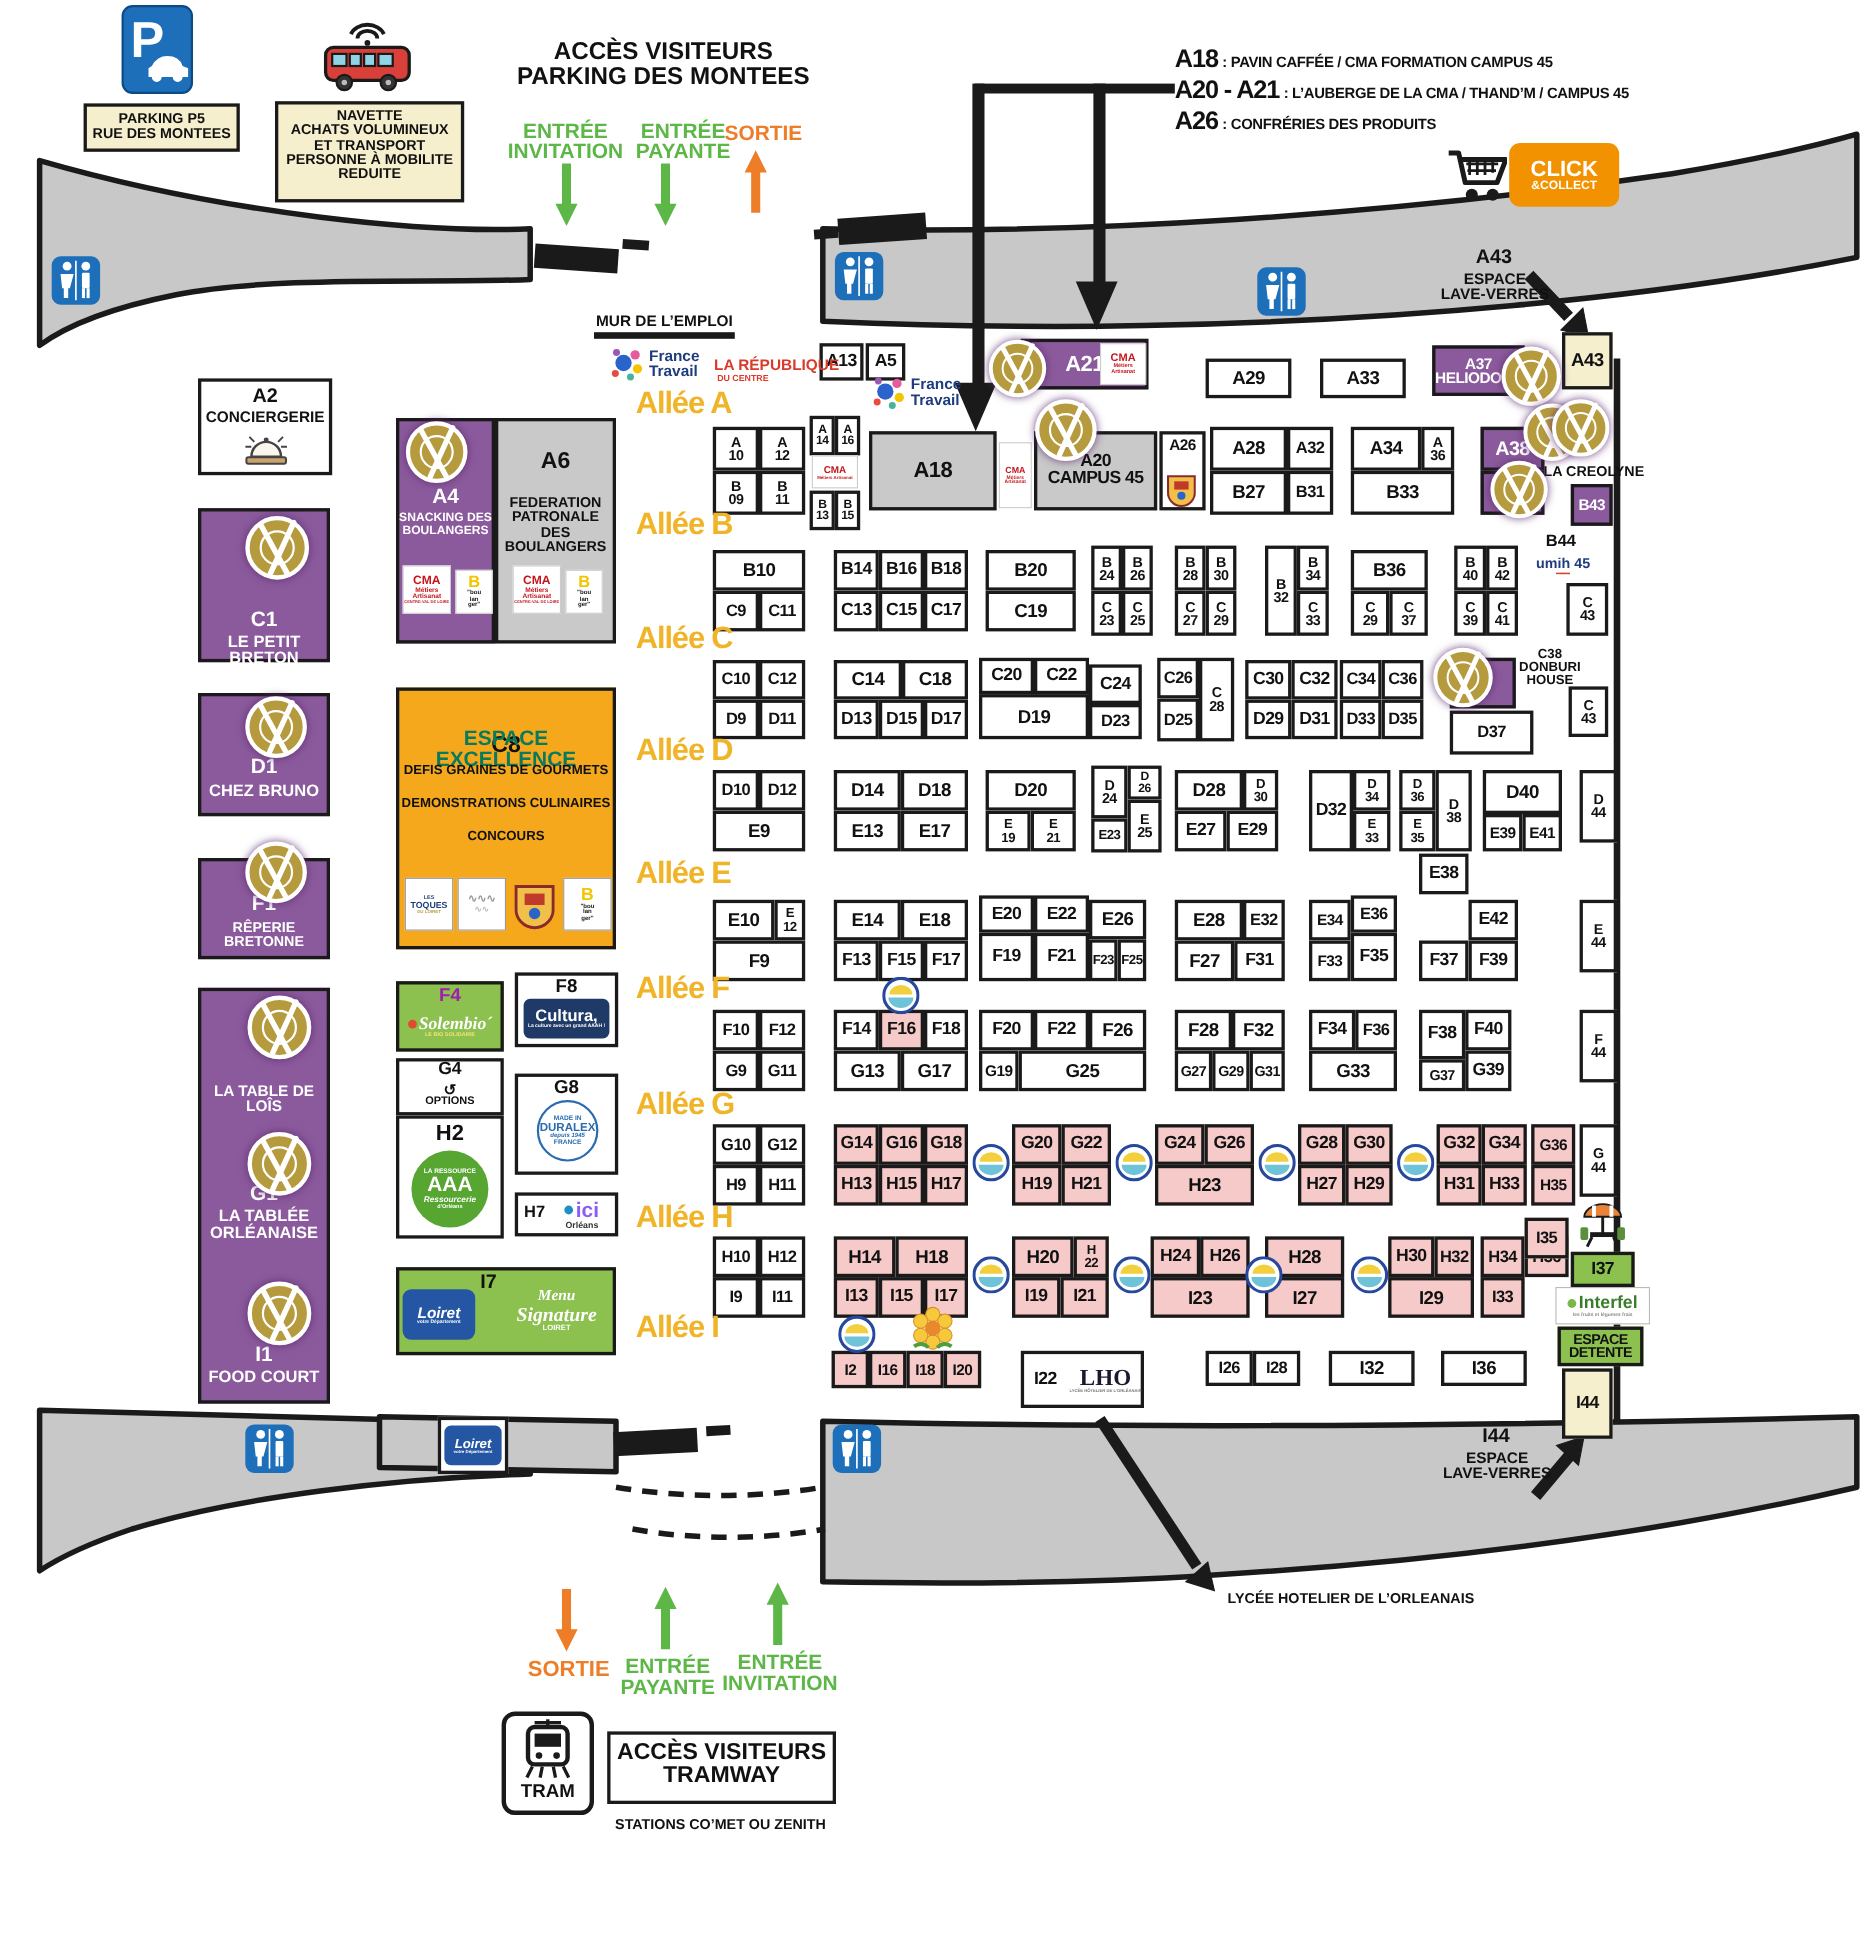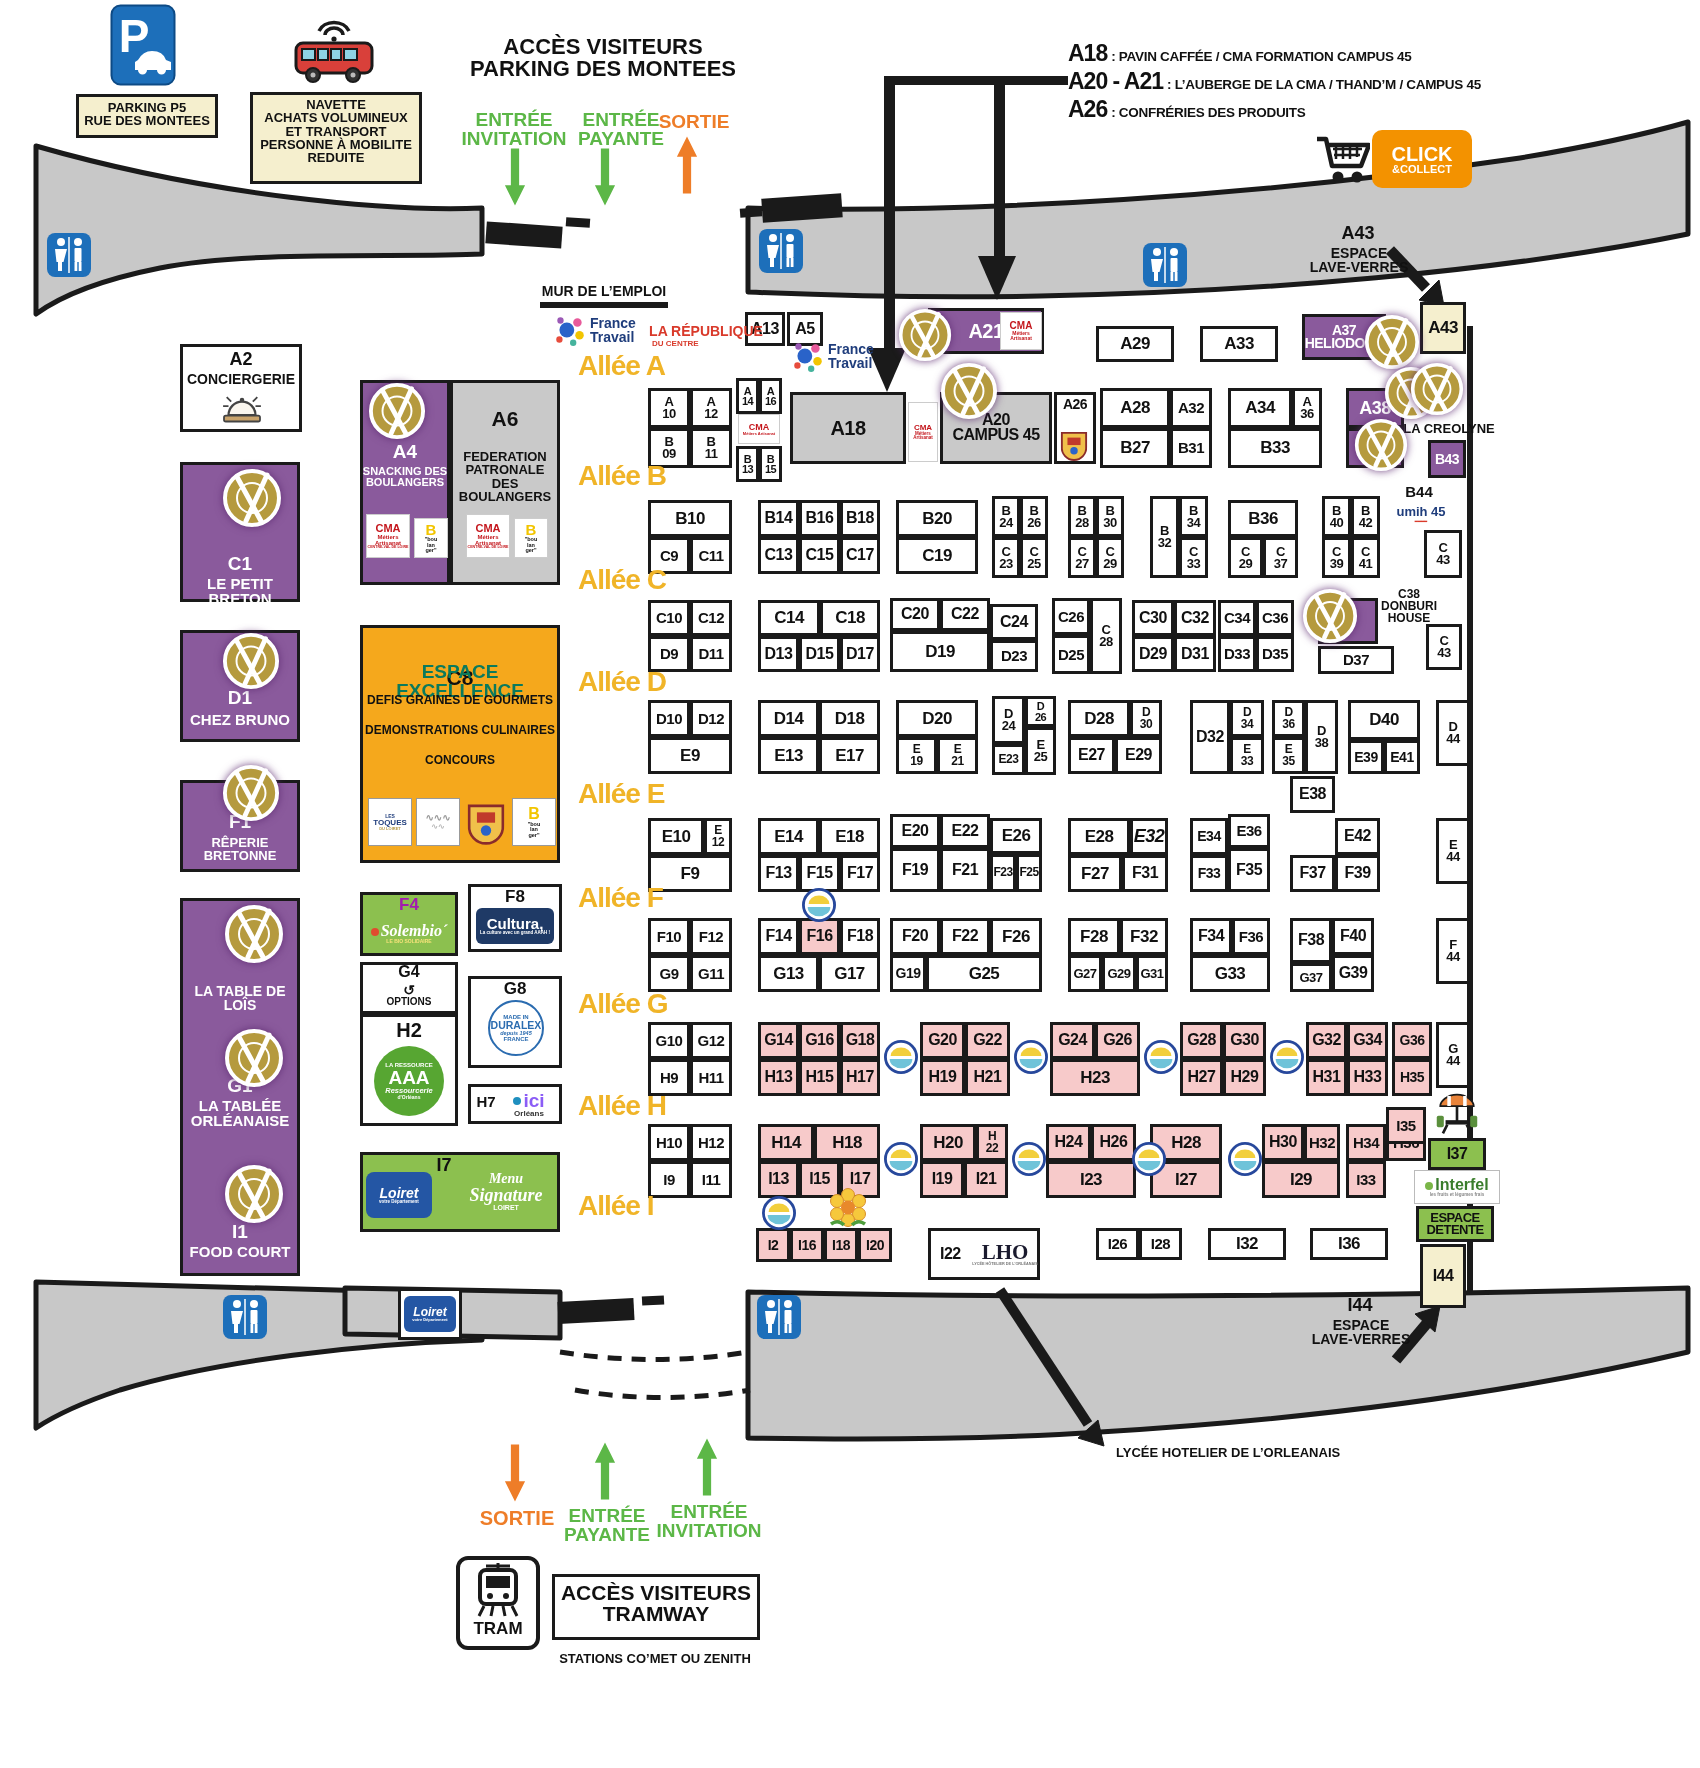--- a/index.html
+++ b/index.html
@@ -209,21 +209,21 @@
 28</div>
     <div class="booth cw" style="left: 1052px; top: 635px; width: 38px; height: 39px; font-size: 15px;">D25</div>
     <div class="booth cw" style="left: 1132px; top: 600px; width: 42px; height: 36px; font-size: 16px;">C30</div>
     <div class="booth cw" style="left: 1174px; top: 600px; width: 42px; height: 36px; font-size: 16px;">C32</div>
     <div class="booth cw" style="left: 1132px; top: 636px; width: 42px; height: 36px; font-size: 16px;">D29</div>
     <div class="booth cw" style="left: 1174px; top: 636px; width: 42px; height: 36px; font-size: 16px;">D31</div>
     <div class="booth cw" style="left: 1218px; top: 600px; width: 38px; height: 36px; font-size: 15px;">C34</div>
     <div class="booth cw" style="left: 1256px; top: 600px; width: 38px; height: 36px; font-size: 15px;">C36</div>
     <div class="booth cw" style="left: 1218px; top: 636px; width: 38px; height: 36px; font-size: 15px;">D33</div>
     <div class="booth cw" style="left: 1256px; top: 636px; width: 38px; height: 36px; font-size: 15px;">D35</div>
-    <div class="booth cw" style="left: 1318px; top: 646px; width: 76px; height: 28px; font-size: 15px;">D37</div>
+    <div class="booth cw" style="left: 1318px; top: 646px; width: 76px; height: 40px; font-size: 15px;">D37</div>
     <div class="booth cw" style="left: 1426px; top: 624px; width: 36px; height: 46px; font-size: 13px;">C
 43</div>
     <div class="booth cw" style="left: 648px; top: 700px; width: 42px; height: 37px; font-size: 15px;">D10</div>
     <div class="booth cw" style="left: 690px; top: 700px; width: 42px; height: 37px; font-size: 15px;">D12</div>
     <div class="booth cw" style="left: 648px; top: 737px; width: 84px; height: 37px; font-size: 17px;">E9</div>
     <div class="booth cw" style="left: 758px; top: 700px; width: 61px; height: 37px; font-size: 17px;">D14</div>
     <div class="booth cw" style="left: 819px; top: 700px; width: 61px; height: 37px; font-size: 17px;">D18</div>
     <div class="booth cw" style="left: 758px; top: 737px; width: 61px; height: 37px; font-size: 17px;">E13</div>
     <div class="booth cw" style="left: 819px; top: 737px; width: 61px; height: 37px; font-size: 17px;">E17</div>
     <div class="booth cw" style="left: 896px; top: 700px; width: 82px; height: 37px; font-size: 17px;">D20</div>
@@ -269,21 +269,21 @@
     <div class="booth cw" style="left: 799px; top: 855px; width: 41px; height: 37px; font-size: 16px;">F15</div>
     <div class="booth cw" style="left: 840px; top: 855px; width: 40px; height: 37px; font-size: 16px;">F17</div>
     <div class="booth cw" style="left: 890px; top: 814px; width: 50px; height: 34px; font-size: 16px;">E20</div>
     <div class="booth cw" style="left: 940px; top: 814px; width: 50px; height: 34px; font-size: 16px;">E22</div>
     <div class="booth cw" style="left: 990px; top: 818px; width: 52px; height: 36px; font-size: 17px;">E26</div>
     <div class="booth cw" style="left: 890px; top: 848px; width: 50px; height: 44px; font-size: 16px;">F19</div>
     <div class="booth cw" style="left: 940px; top: 848px; width: 50px; height: 44px; font-size: 16px;">F21</div>
     <div class="booth cw" style="left: 990px; top: 854px; width: 26px; height: 38px; font-size: 12px;">F23</div>
     <div class="booth cw" style="left: 1016px; top: 854px; width: 26px; height: 38px; font-size: 12px;">F25</div>
     <div class="booth cw" style="left: 1068px; top: 818px; width: 62px; height: 37px; font-size: 17px;">E28</div>
-    <div class="booth cw" style="left: 1130px; top: 818px; width: 38px; height: 37px; font-size: 18px; font-style: italic;">E32</div>
+    <div class="booth cw" style="left: 1130px; top: 818px; width: 38px; height: 37px; font-size: 15px;">E32</div>
     <div class="booth cw" style="left: 1068px; top: 855px; width: 54px; height: 37px; font-size: 17px;">F27</div>
     <div class="booth cw" style="left: 1122px; top: 855px; width: 46px; height: 37px; font-size: 16px;">F31</div>
     <div class="booth cw" style="left: 1190px; top: 818px; width: 38px; height: 37px; font-size: 14px;">E34</div>
     <div class="booth cw" style="left: 1228px; top: 814px; width: 42px; height: 34px; font-size: 15px;">E36</div>
     <div class="booth cw" style="left: 1190px; top: 855px; width: 38px; height: 37px; font-size: 14px;">F33</div>
     <div class="booth cw" style="left: 1228px; top: 848px; width: 42px; height: 44px; font-size: 16px;">F35</div>
     <div class="booth cw" style="left: 1290px; top: 776px; width: 45px; height: 37px; font-size: 16px;">E38</div>
     <div class="booth cw" style="left: 1335px; top: 818px; width: 45px; height: 37px; font-size: 16px;">E42</div>
     <div class="booth cw" style="left: 1290px; top: 855px; width: 45px; height: 37px; font-size: 16px;">F37</div>
     <div class="booth cw" style="left: 1335px; top: 855px; width: 45px; height: 37px; font-size: 16px;">F39</div>

